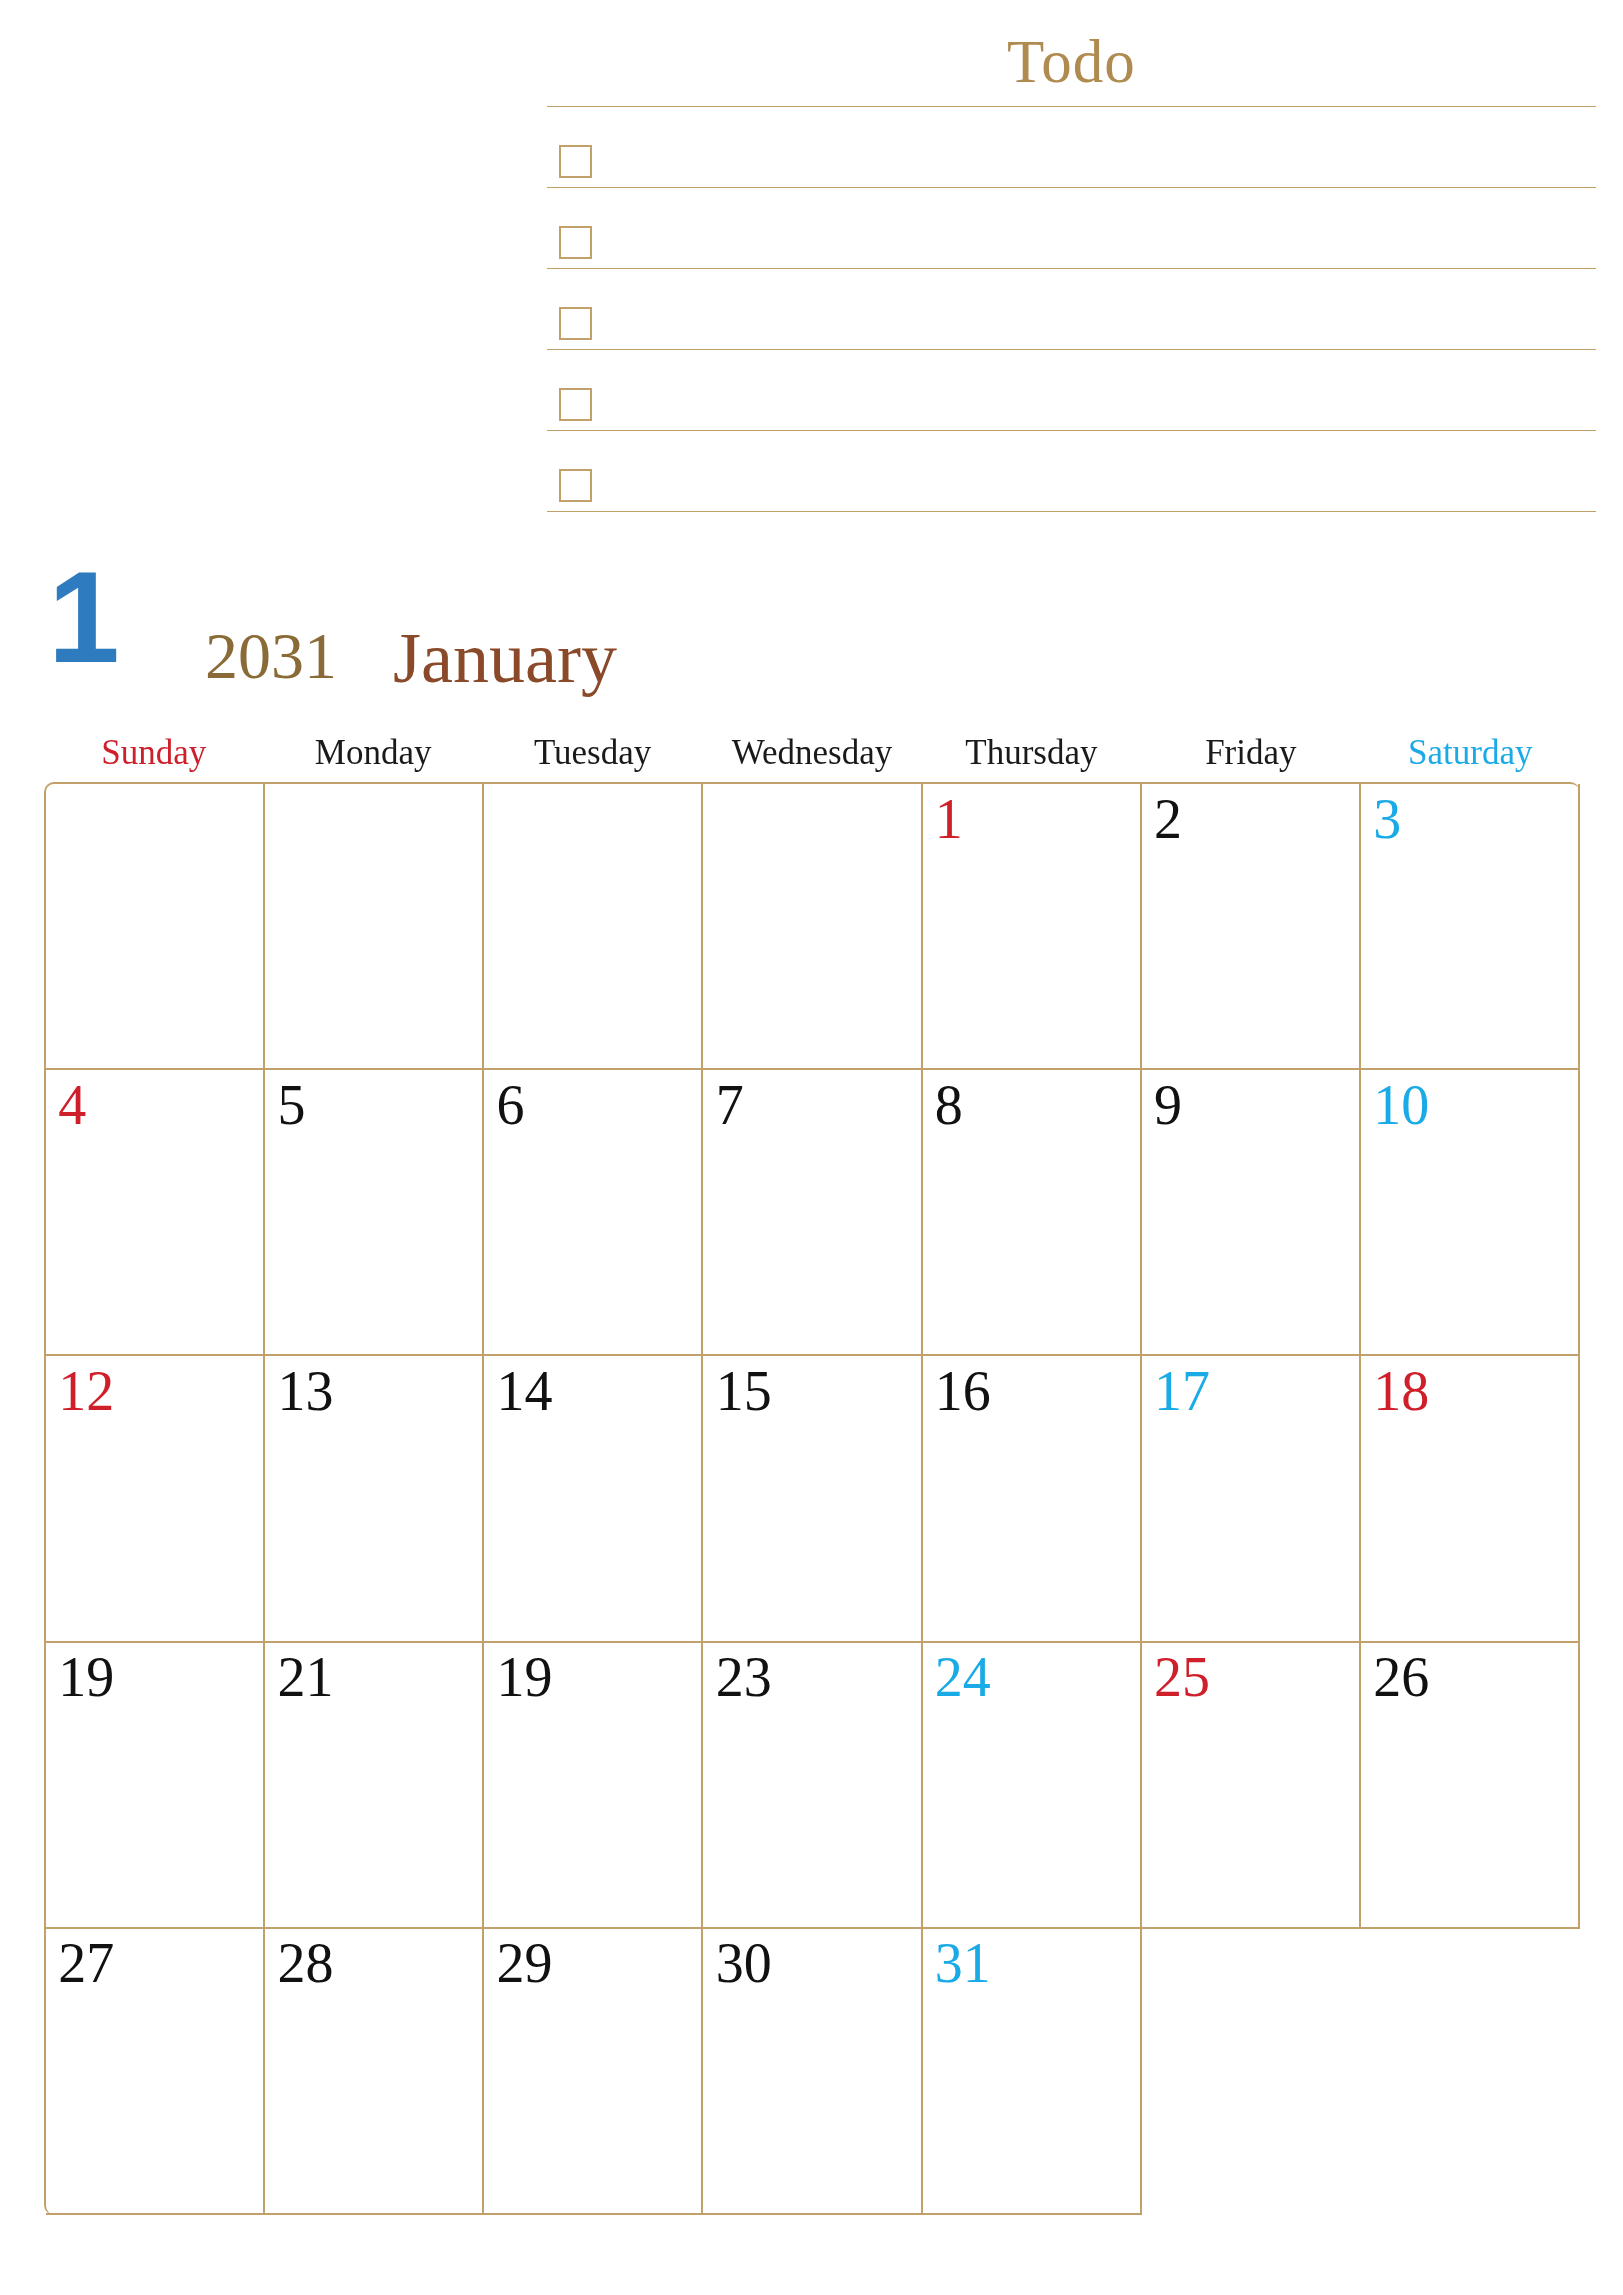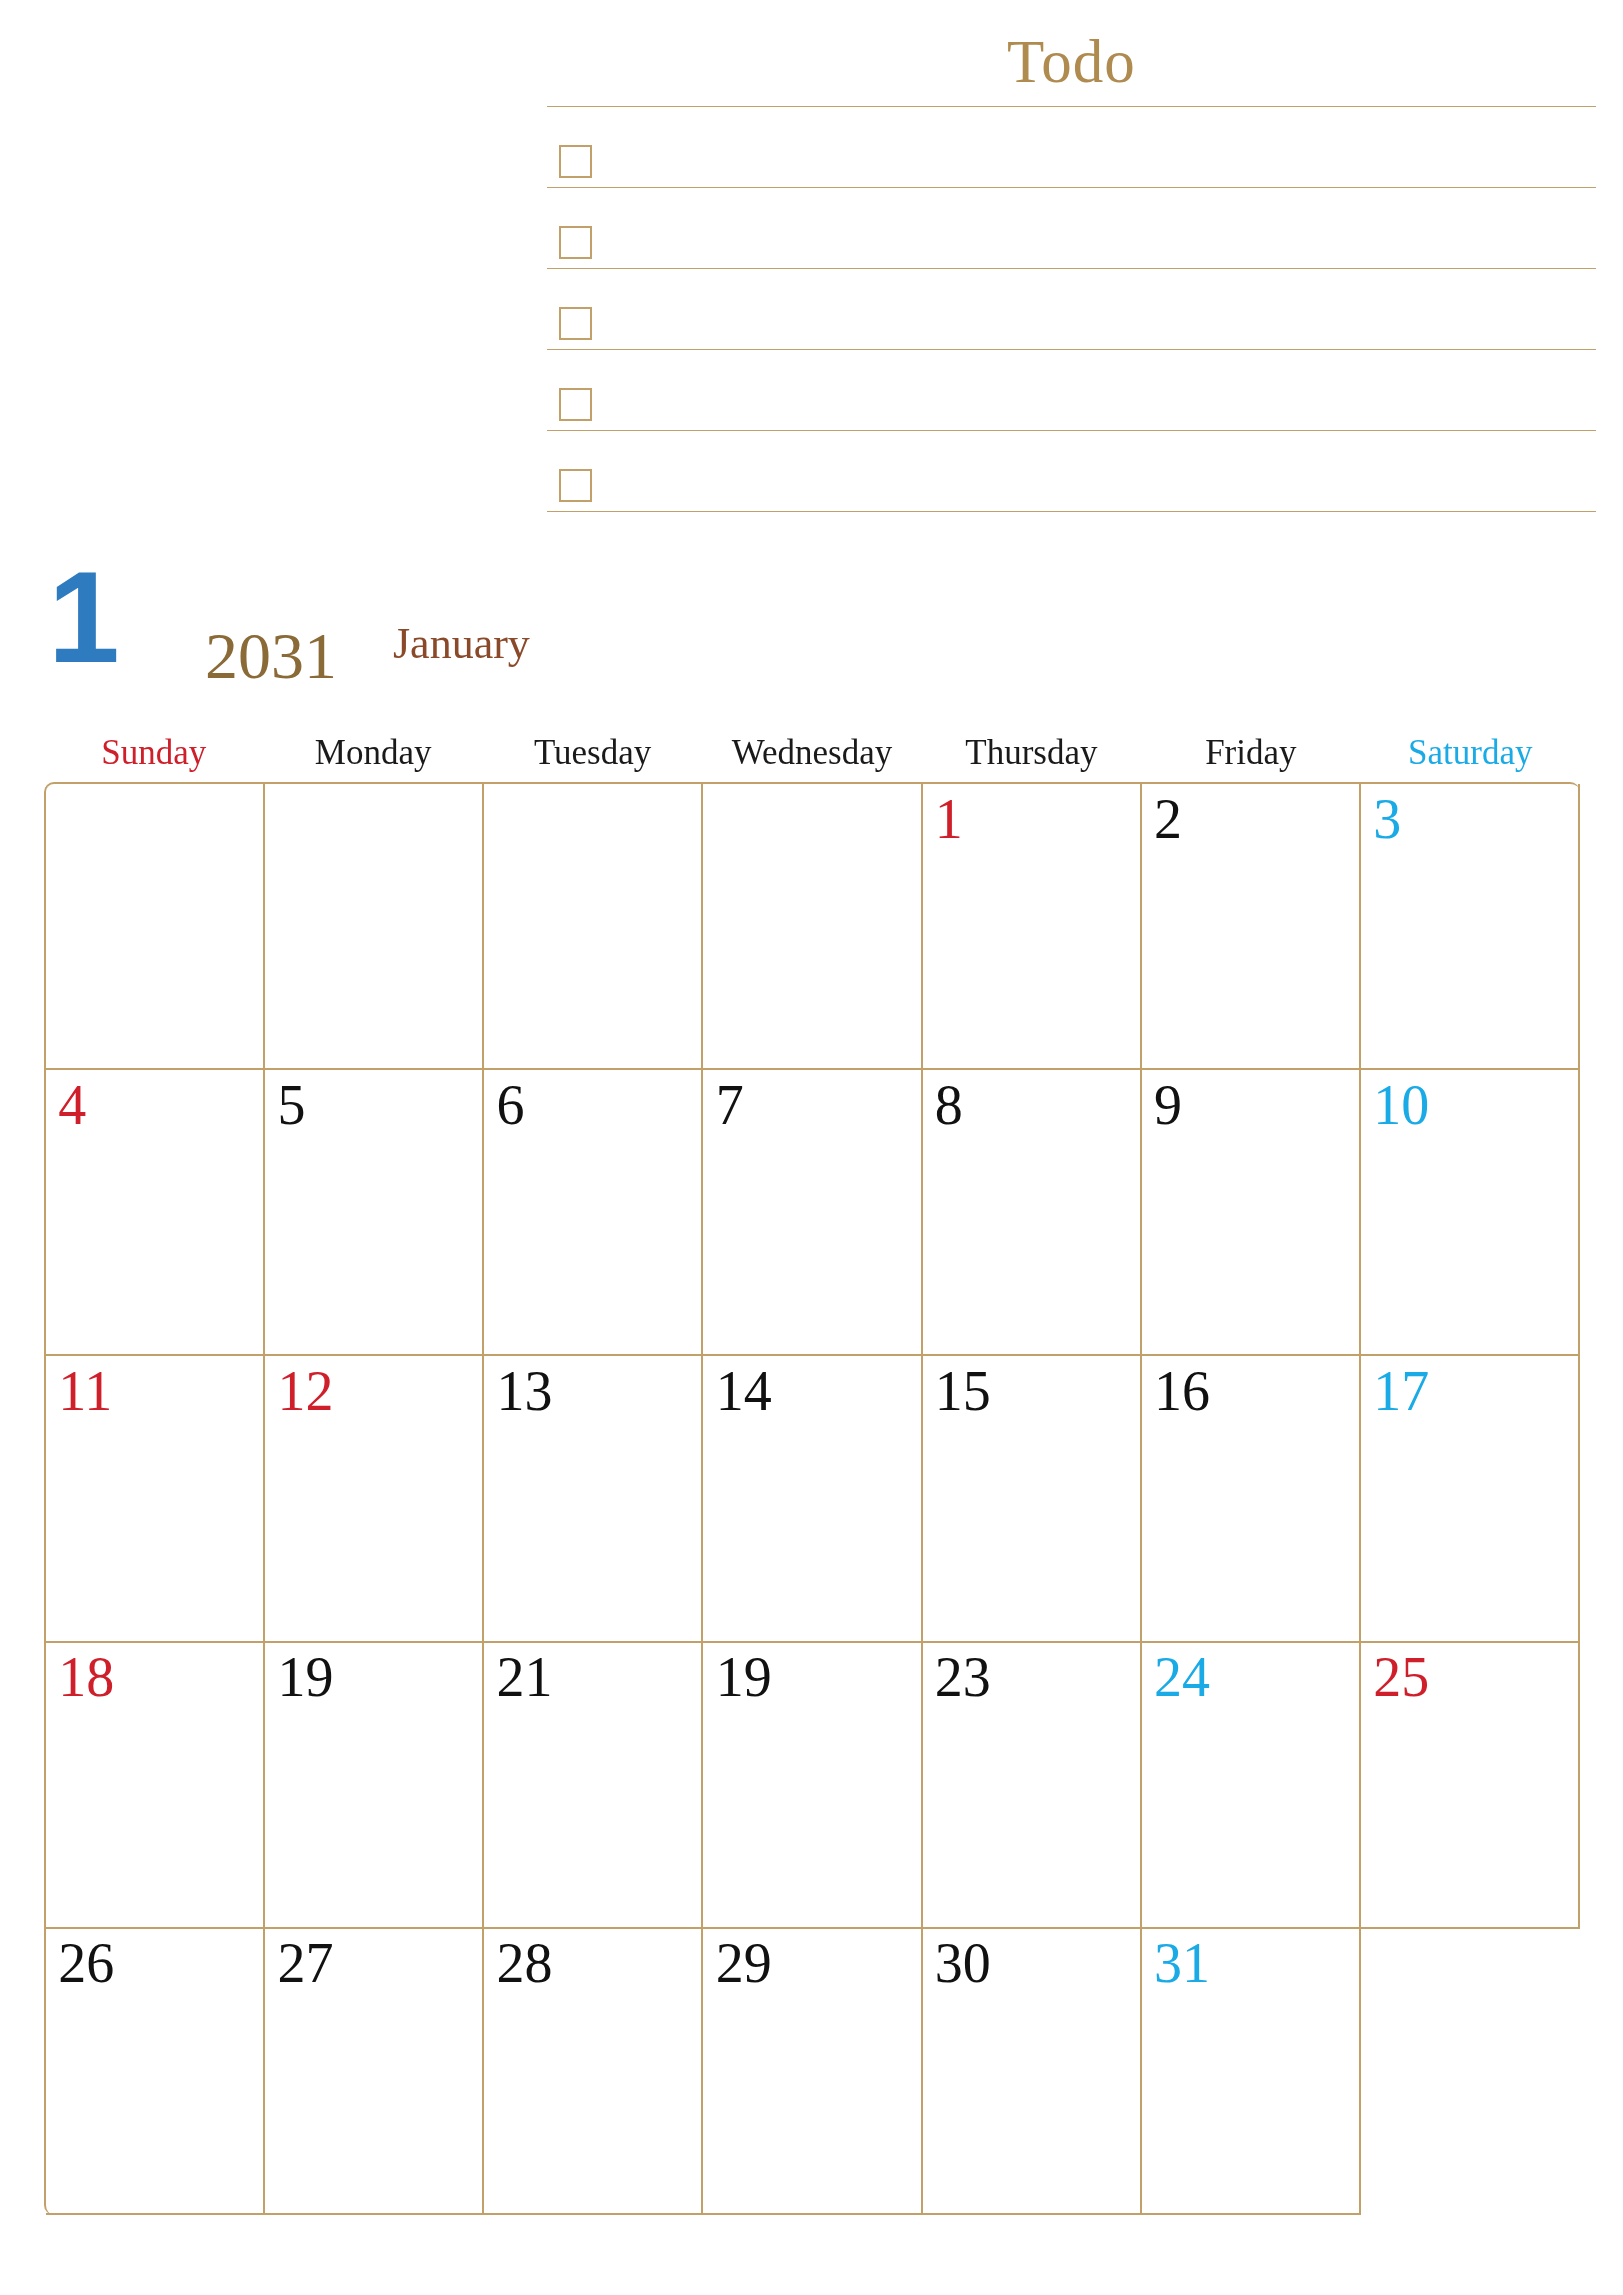--- a/index.html
+++ b/index.html
@@ -76,21 +76,21 @@
     font-family: "Liberation Serif", serif;
     font-size: 66px;
     line-height: 1;
     color: #8a6a37;
   }
   #month-name {
     position: absolute;
     left: 393px;
     top: 61px;
     font-family: "Liberation Serif", serif;
-    font-size: 44px;
+    font-size: 72px;
     line-height: 1;
     color: #8a4a2a;
   }
 
   
   #weekday-row {
     position: absolute;
     left: 44px;
     top: 735px;
     width: 1536px;
@@ -210,23 +210,20 @@
     <div class="day-cell">
       <div class="day-num">8</div>
     </div>
     <div class="day-cell">
       <div class="day-num">9</div>
     </div>
     <div class="day-cell">
       <div class="day-num sat">10</div>
     </div>
     <div class="day-cell">
-      <div class="day-num sun">11</div>
-    </div>
-    <div class="day-cell">
       <div class="day-num holiday">12</div>
     </div>
     <div class="day-cell">
       <div class="day-num">13</div>
     </div>
     <div class="day-cell">
       <div class="day-num">14</div>
     </div>
     <div class="day-cell">
       <div class="day-num">15</div>

